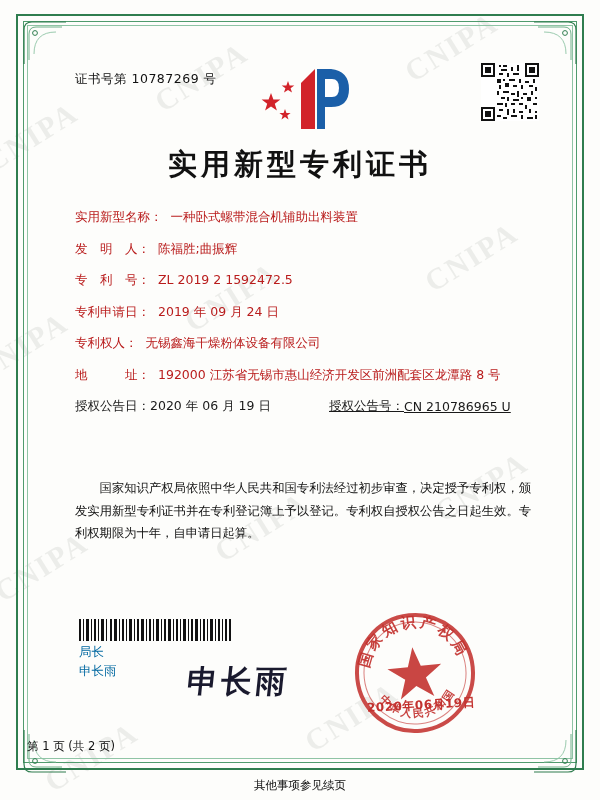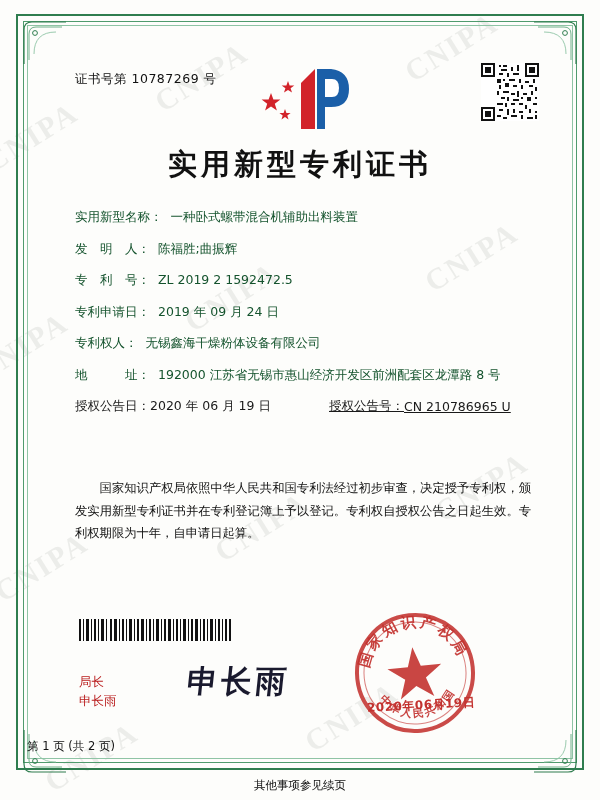--- a/index.html
+++ b/index.html
@@ -125,21 +125,21 @@
   .fields {
     position: absolute;
     left: 48px; top: 184px;
     right: 40px;
   }
   .row {
     display: flex;
     align-items: baseline;
     margin-bottom: 14.5px;
     font-size: 12.5px;
-    color: #14532d;
+    color: #b91c1c;
   }
   .row .lbl {
     flex: 0 0 auto;
     white-space: nowrap;
   }
   .row .val {
     margin-left: 8px;
     white-space: nowrap;
   }
 
@@ -166,24 +166,24 @@
   
   .barcode {
     position: absolute;
     left: 52px; top: 594px;
     width: 152px; height: 22px;
   }
 
   
   .sig-label {
     position: absolute;
-    left: 52px; top: 647px;
+    left: 52px; top: 617px;
     font-size: 12.5px;
     line-height: 1.55;
-    color: #b91c1c;
+    color: #0369a1;
   }
   .sig-script {
     position: absolute;
     left: 160px; top: 636px;
     font-family: "DejaVu Serif", "Liberation Serif", serif;
     font-size: 31px;
     font-weight: 700;
     letter-spacing: 3px;
     color: #1a1a2e;
     transform: skewX(-6deg);

